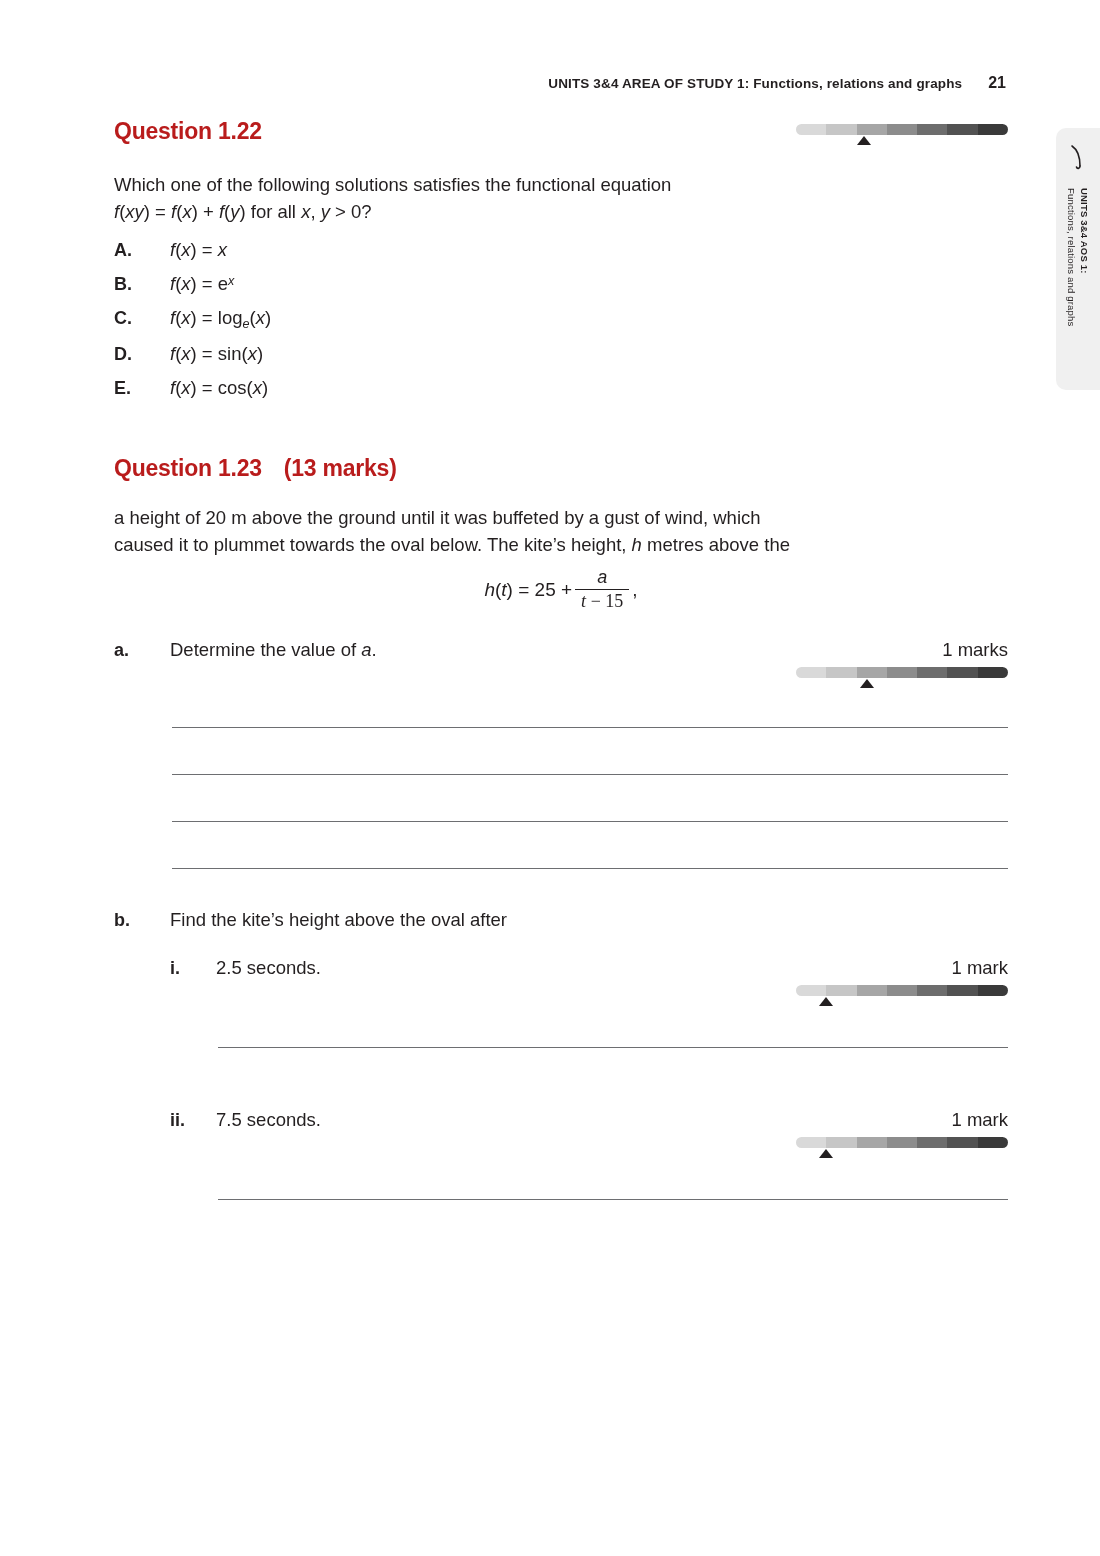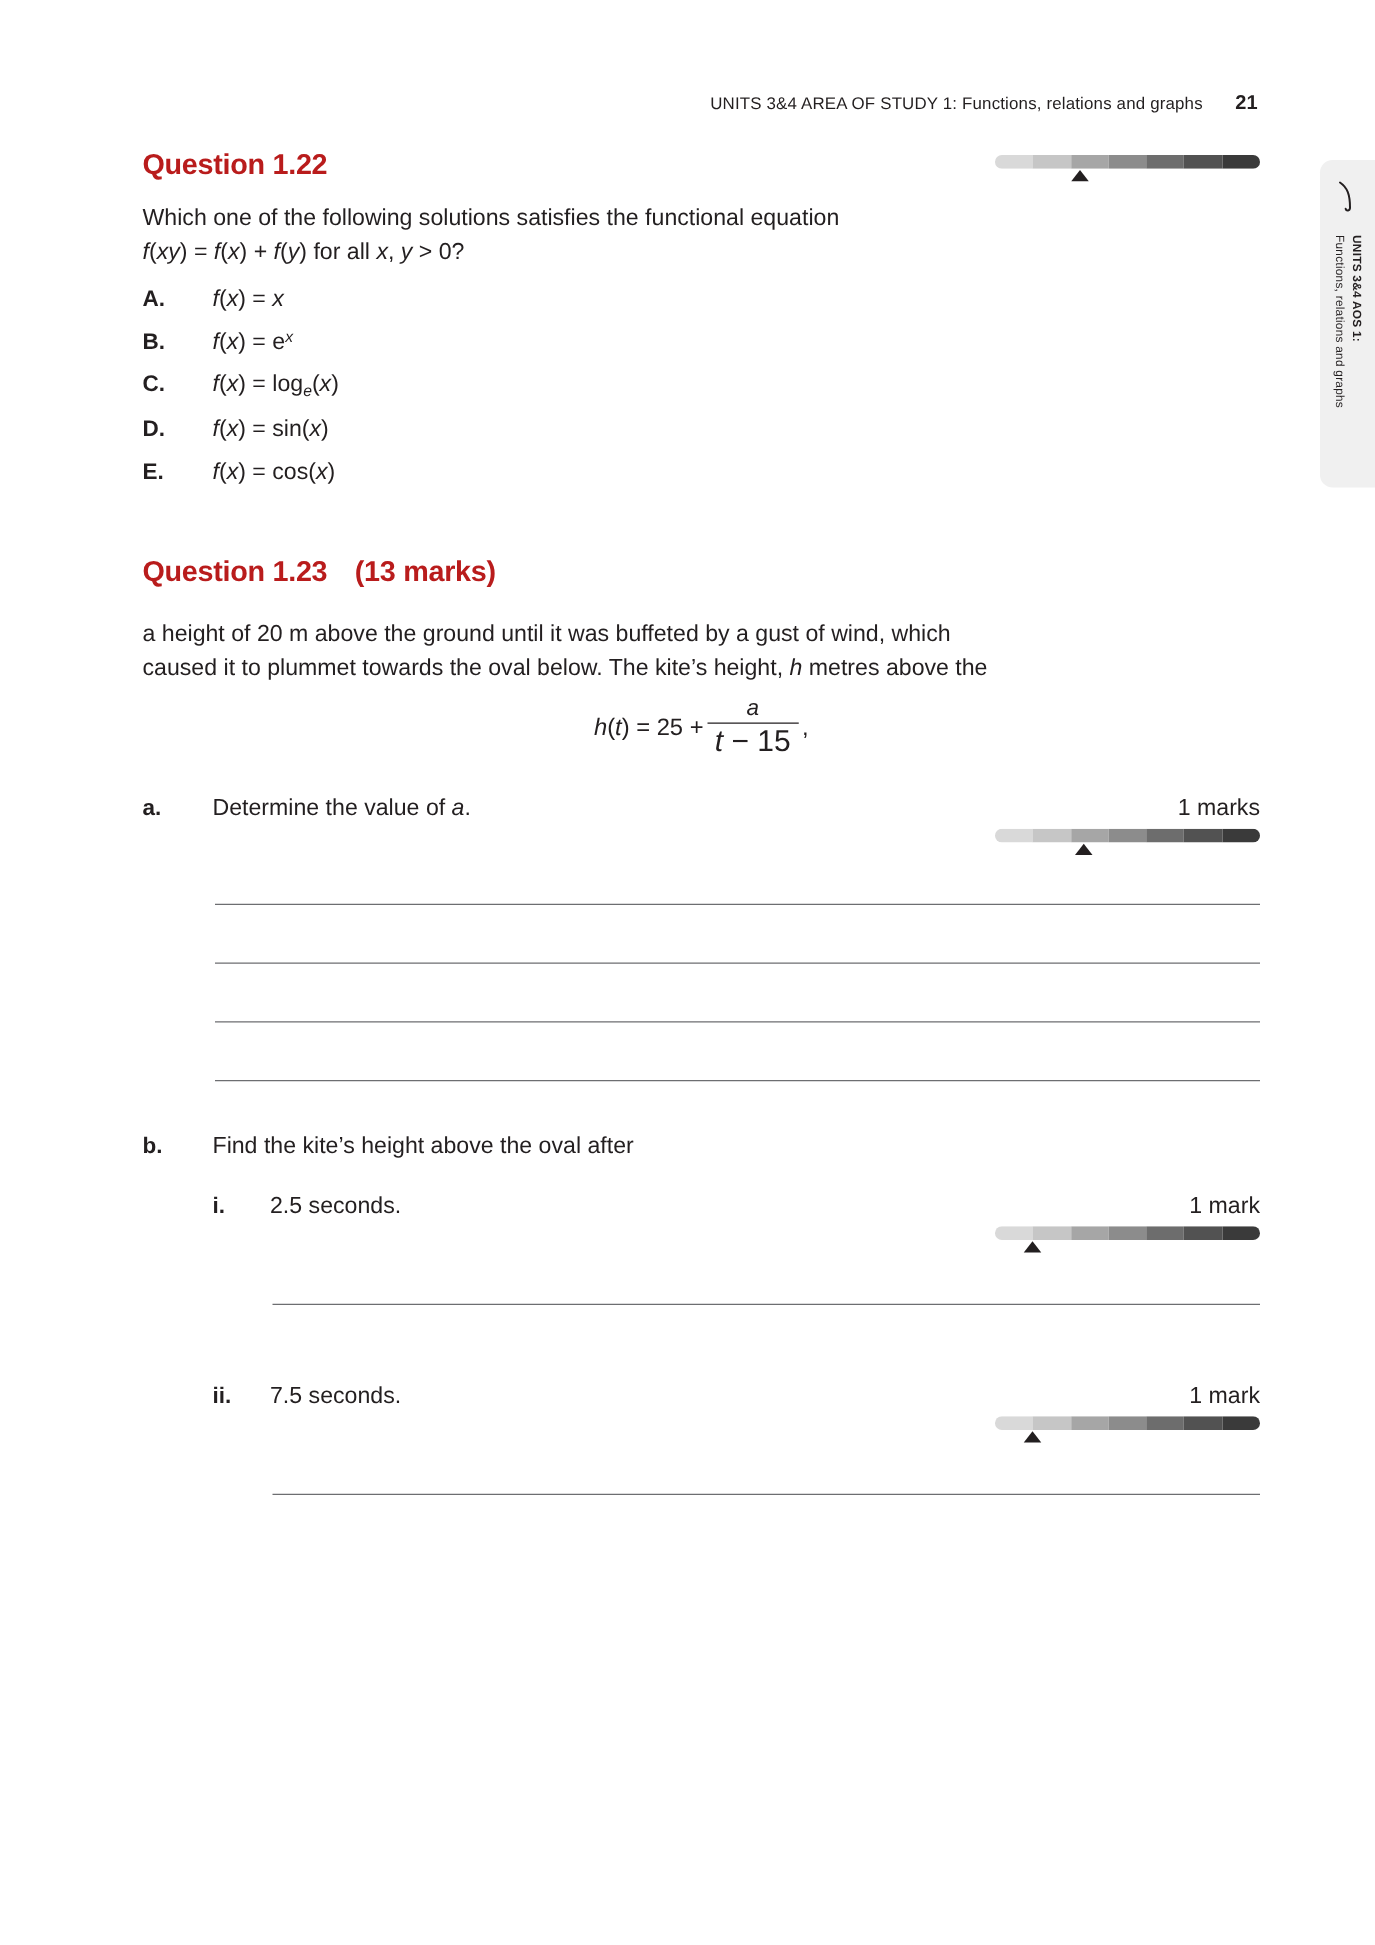--- a/index.html
+++ b/index.html
@@ -25,21 +25,21 @@
   .header {
     position: absolute;
     top: 74px;
     right: 94px;
     display: flex;
     align-items: baseline;
     gap: 26px;
   }
   .header-title {
     font-size: 13.5px;
-    font-weight: normal;
+    font-weight: bold;
     letter-spacing: 0.01em;
     color: #231f20;
     white-space: nowrap;
   }
   .page-number {
     font-size: 16px;
     font-weight: bold;
     color: #231f20;
   }
 
@@ -202,21 +202,22 @@
     position: relative;
     top: -1px;
   }
   .frac .num {
     padding: 0 6px 1px 6px;
     font-size: 18px;
   }
   .frac .den {
     border-top: 1.1px solid #231f20;
     padding: 1px 6px 0 6px;
-    font-size: 24px;
+    font-size: 18px;
+    font-family: Liberation Serif, serif;
   }
 </style>
 </head>
 <body>
 
 <div class="page">
 
   <div class="header">
     <div class="header-title">UNITS 3&amp;4 AREA OF STUDY 1: Functions, relations and graphs</div>
     <div class="page-number">21</div>
@@ -246,21 +247,21 @@
           <div class="seg" style="background:#c6c6c6"></div>
           <div class="seg" style="background:#a6a6a6"></div>
           <div class="seg" style="background:#8c8c8c"></div>
           <div class="seg" style="background:#6d6d6d"></div>
           <div class="seg" style="background:#525252"></div>
           <div class="seg" style="background:#3a3a3a"></div>
         </div>
         <div class="marker" style="left:29%;"></div>
       </div>
 
-      <div class="para" style="margin-top:15px;">
+      <div class="para" style="margin-top:26px;">
         <div>Which one of the following solutions satisfies the functional equation</div>
         <div>
           <span class="mq">f</span><span class="mr">(</span><span class="mq">xy</span><span class="mr">) = </span><span class="mq">f</span><span class="mr">(</span><span class="mq">x</span><span class="mr">) + </span><span class="mq">f</span><span class="mr">(</span><span class="mq">y</span><span class="mr">) for all </span><span class="mq">x</span><span class="mr">, </span><span class="mq">y</span><span class="mr"> &gt; 0?</span>
         </div>
       </div>
 
       <div class="options">
         <div class="option-row">
           <div class="option-label">A.</div>
           <div class="option-body">

